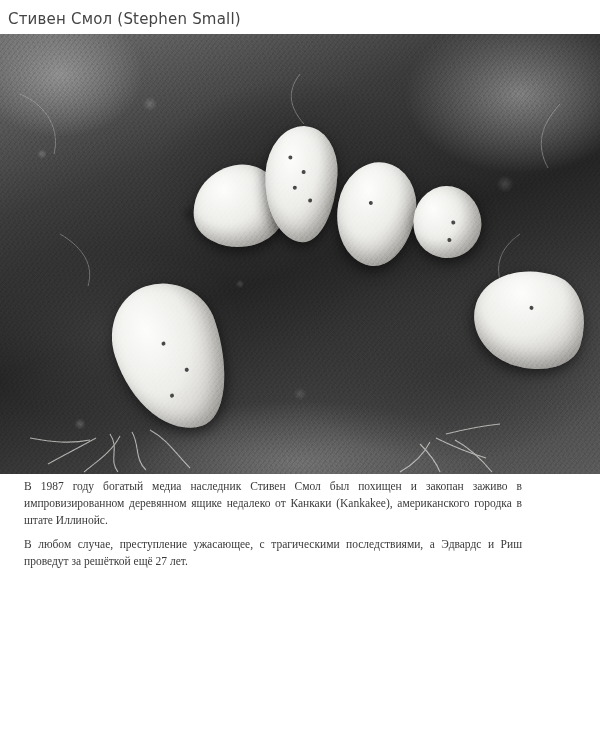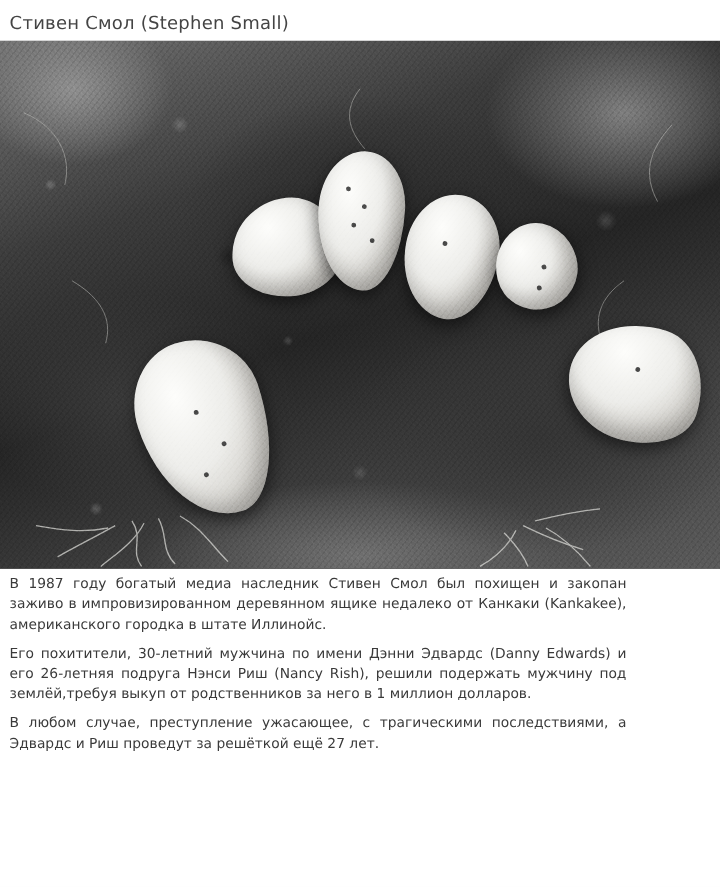--- a/index.html
+++ b/index.html
@@ -111,21 +111,22 @@
     border-radius: 60% 40% 52% 48% / 52% 60% 40% 48%;
     transform: rotate(18deg);
   }
   .eye {
     position: absolute;
     width: 4px; height: 4px;
     border-radius: 50%;
     background: rgba(30,30,30,0.8);
   }
   .caption-block {
-    padding: 4px 8px 0 8px;
+    padding: 4px 8px 0 24px;
+    font-family: Liberation Serif, serif;
   }
   .para {
     font-size: 11.5px;
     line-height: 17px;
     color: #3a3a3a;
     margin: 0 0 7px 0;
     text-align: justify;
   }
   .para:last-child { margin-bottom: 16px; }
 </style>
@@ -184,17 +185,16 @@
     </div>
     <div class="tuber t6">
       <span class="eye" style="left:52px; top:36px;"></span>
     </div>
 
     <div class="grain"></div>
   </div>
 
   <div class="caption-block">
     <p class="para">В 1987 году богатый медиа наследник Стивен Смол был похищен и закопан заживо в импровизированном деревянном ящике недалеко от Канкаки (Kankakee), американского городка в штате Иллинойс.</p>
-    <p class="para">Его похитители, 30-летний мужчина по имени Дэнни Эдвардс (Danny Edwards) и его 26-летняя подруга Нэнси Риш (Nancy Rish), решили подержать мужчину под землёй,требуя выкуп от родственников за него в 1 миллион долларов.</p>
     <p class="para">В любом случае, преступление ужасающее, с трагическими последствиями, а Эдвардс и Риш проведут за решёткой ещё 27 лет.</p>
   </div>
 
 </div>
 
 </body></html>

